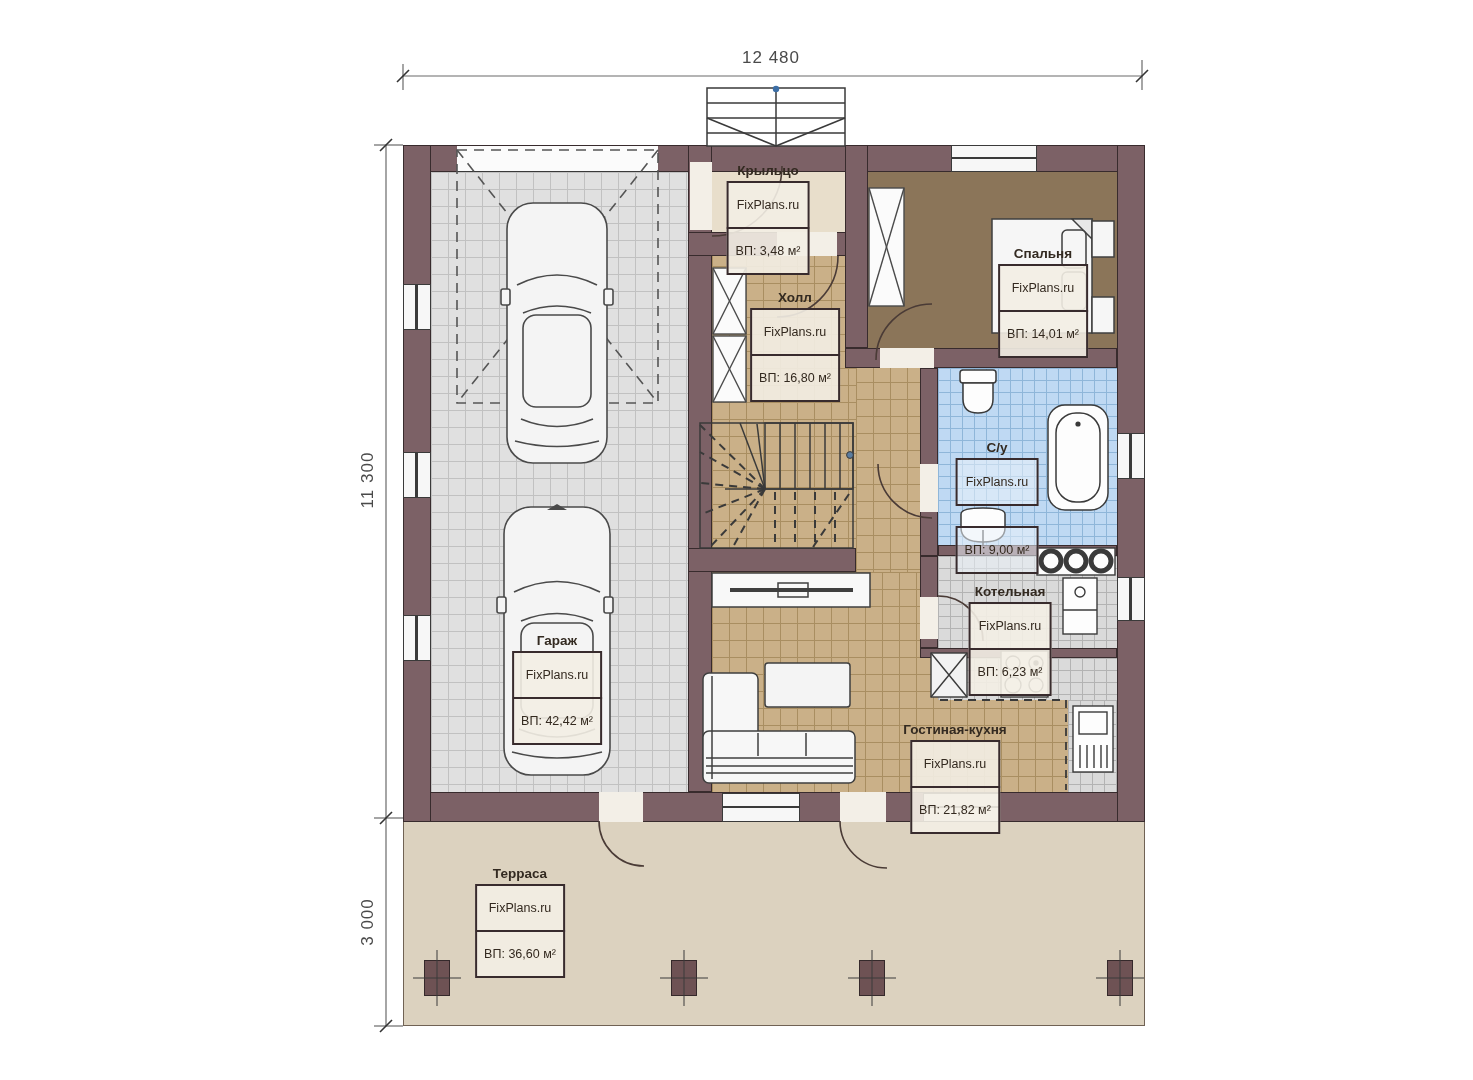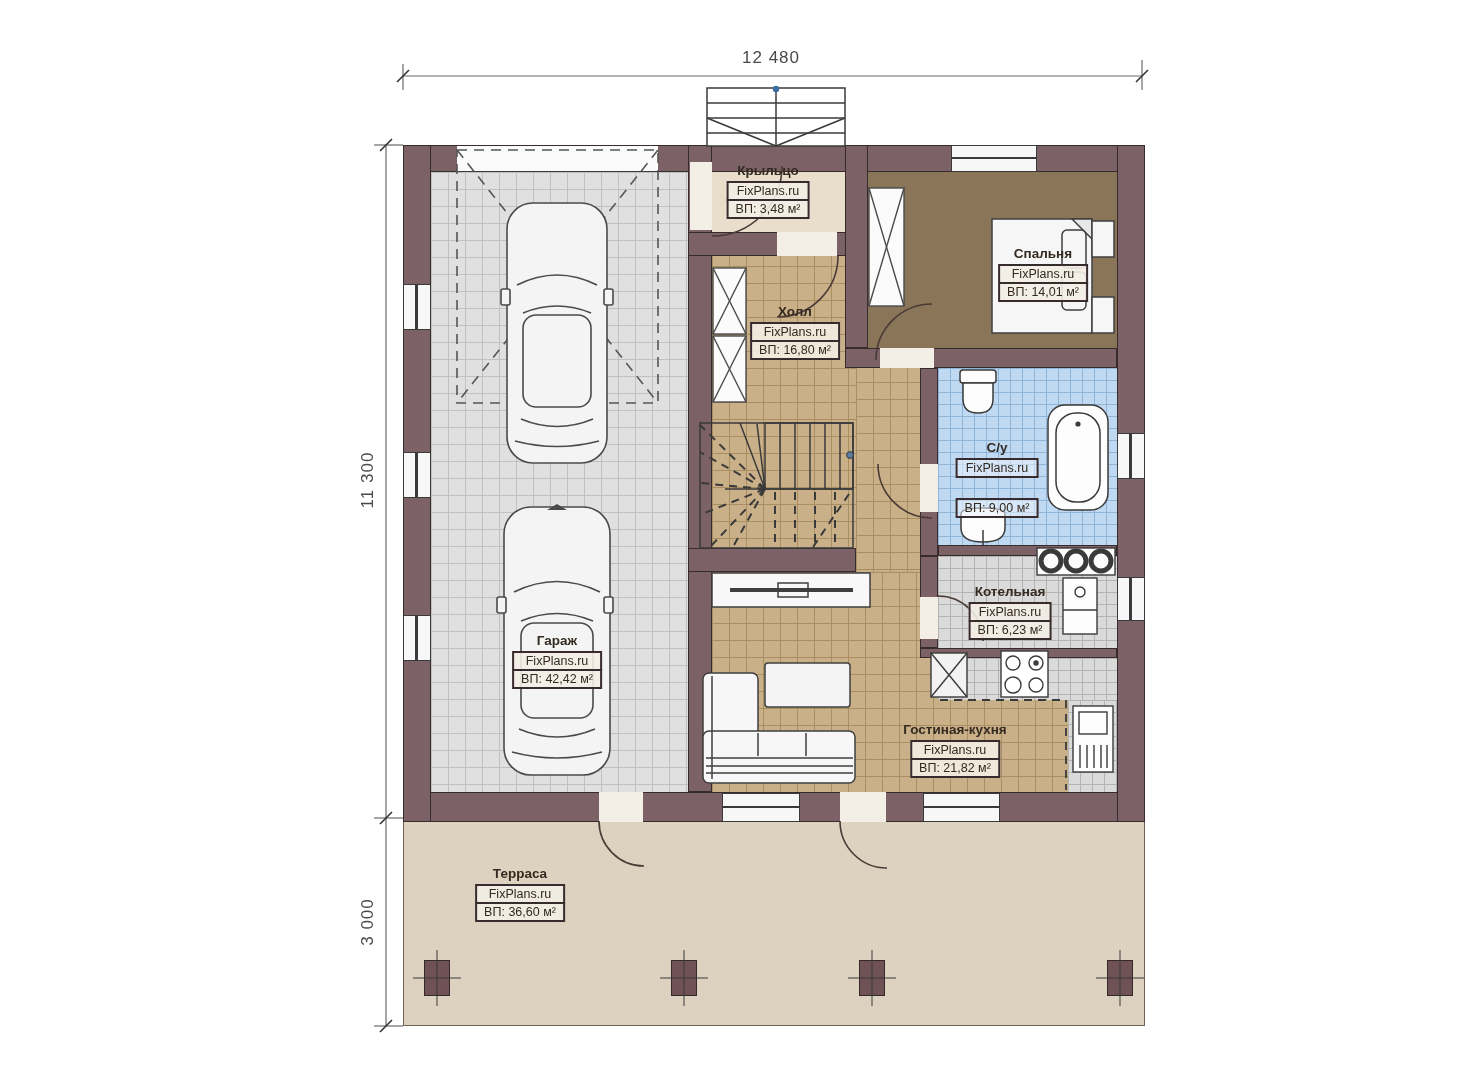--- a/index.html
+++ b/index.html
@@ -27,21 +27,21 @@
   .opening{position:absolute;background:#f3efe7;z-index:12;}
   .win{position:absolute;background:#f7f7f7;border:1px solid #3a3a3a;box-sizing:border-box;z-index:12;}
   .win-h{background-image:linear-gradient(to bottom,transparent 44%,#3a3a3a 44%,#3a3a3a 53%,transparent 53%);}
   .win-v{background-image:linear-gradient(to right,transparent 44%,#3a3a3a 44%,#3a3a3a 53%,transparent 53%);}
   .col{position:absolute;background:#6e5254;border:1px solid #35292b;box-sizing:border-box;z-index:12;}
   
   .room-label{position:absolute;transform:translateX(-50%);text-align:center;z-index:30;color:#332a21;}
   .rl-name{font-weight:bold;font-size:13.5px;margin-bottom:3px;white-space:nowrap;}
   .rl-boxes{display:inline-block;}
   .rl-box{display:block;border:2px solid #382b2d;background:rgba(243,238,228,.9);
-          font-size:12.5px;padding:1px 7px;white-space:nowrap;color:#33291f;}
+          font-size:12.5px;padding:15px 7px;white-space:nowrap;color:#33291f;}
   .rl-box + .rl-box{margin-top:-2px;}
   
   .dim{position:absolute;font-size:17px;color:#4a4a4a;letter-spacing:1px;z-index:30;text-align:center;}
   .dim-v{transform:rotate(-90deg);transform-origin:center;}
   svg.overlay{position:absolute;left:0;top:0;z-index:20;pointer-events:none;}
 </style>
 </head>
 <body>
 
 <div id="canvas">
@@ -306,21 +306,21 @@
   </div>
 
   <div class="room-label" style="left:1043px;top:246px;">
     <div class="rl-name">Спальня</div>
     <div class="rl-boxes">
       <span class="rl-box">FixPlans.ru</span>
       <span class="rl-box">ВП: 14,01 м²</span>
     </div>
   </div>
 
-  <div class="room-label" style="left:795px;top:304px;">
+  <div class="room-label" style="left:795px;top:290px;">
     <div class="rl-name">Холл</div>
     <div class="rl-boxes">
       <span class="rl-box">FixPlans.ru</span>
       <span class="rl-box">ВП: 16,80 м²</span>
     </div>
   </div>
 
   <div class="room-label" style="left:997px;top:440px;">
     <div class="rl-name">С/у</div>
     <div class="rl-boxes">

